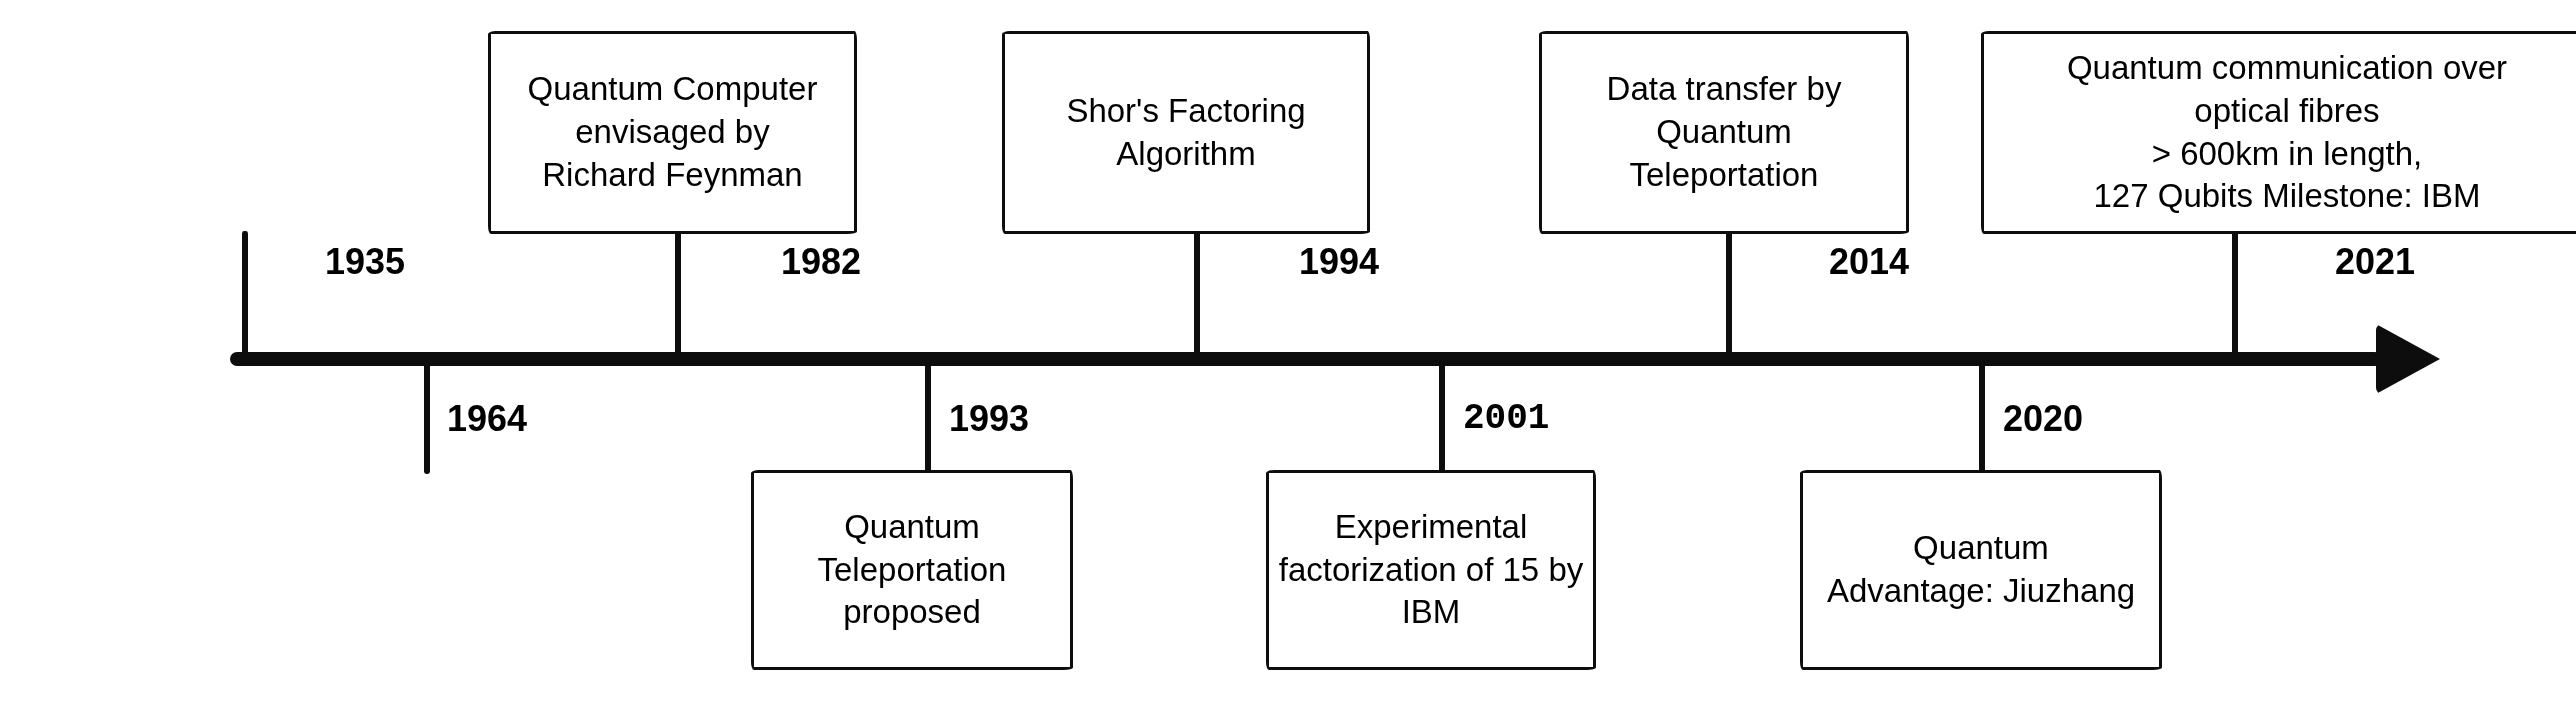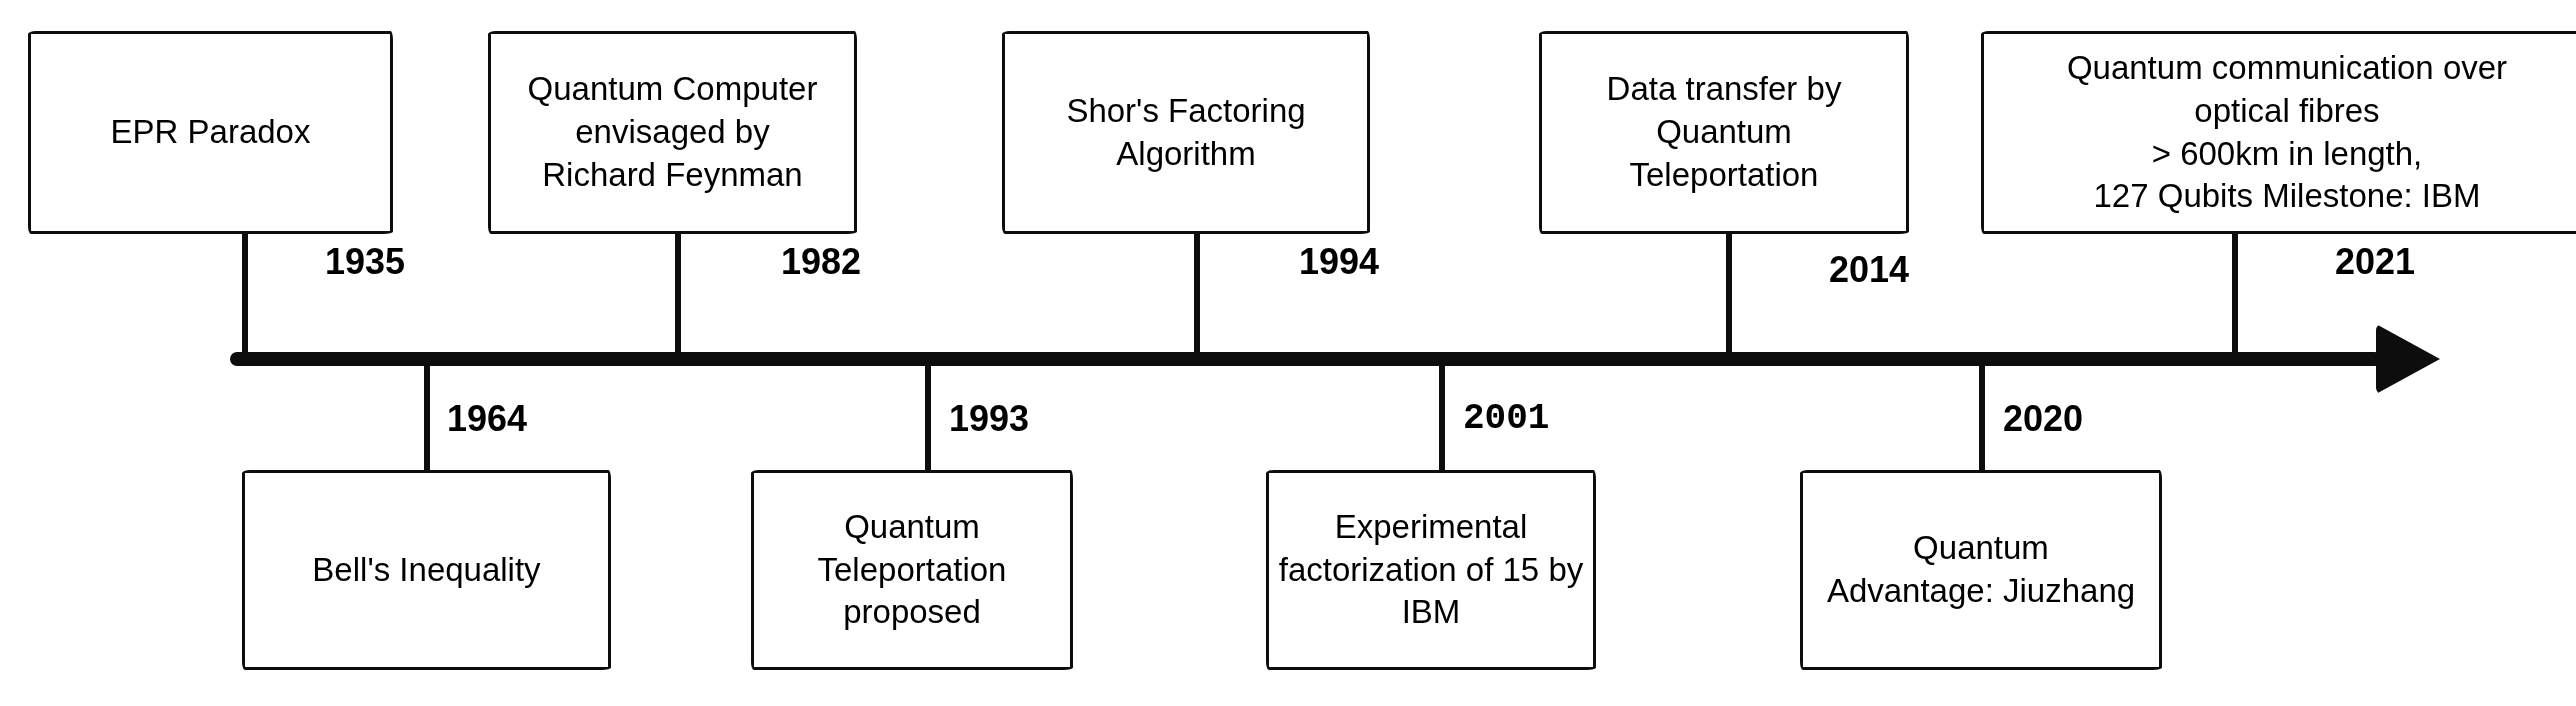--- a/index.html
+++ b/index.html
@@ -100,21 +100,21 @@
     font-size: 36px;
     color: #000000;
     white-space: nowrap;
   }
   .year.top    { top: 241px; }
   .year.bottom { top: 398px; }
 
   #year-1935 { left: 325px; }
   #year-1982 { left: 781px; }
   #year-1994 { left: 1299px; }
-  #year-2014 { left: 1829px; margin-top: 8px; }
+  #year-2014 { left: 1829px; }
   #year-2021 { left: 2335px; }
 
   #year-1964 { left: 447px; text-align: center; }
   #year-1993 { left: 949px; }
   #year-2001 { left: 1463px; font-family: Liberation Mono, monospace; }
   #year-2020 { left: 2003px; }
 </style>
 </head>
 <body>
 
@@ -127,23 +127,20 @@
   <div class="conn top" id="conn-1982"></div>
   <div class="conn top" id="conn-1994"></div>
   <div class="conn top" id="conn-2014"></div>
   <div class="conn top" id="conn-2021"></div>
 
   <div class="conn bottom" id="conn-1964"></div>
   <div class="conn bottom" id="conn-1993"></div>
   <div class="conn bottom" id="conn-2001"></div>
   <div class="conn bottom" id="conn-2020"></div>
 
-  <div class="box top" id="box-1935">
-    <span class="lbl">EPR Paradox</span>
-  </div>
   <div class="box top" id="box-1982">
     <span class="lbl">Quantum Computer
 envisaged by
 Richard Feynman</span>
   </div>
   <div class="box top" id="box-1994">
     <span class="lbl">Shor's Factoring
 Algorithm</span>
   </div>
   <div class="box top" id="box-2014">
@@ -151,23 +148,20 @@
 Quantum
 Teleportation</span>
   </div>
   <div class="box top" id="box-2021">
     <span class="lbl">Quantum communication over
 optical fibres
 &gt; 600km in length,</span>
     <span class="lbl-bold">127 Qubits Milestone: IBM</span>
   </div>
 
-  <div class="box bottom" id="box-1964">
-    <span class="lbl">Bell's Inequality</span>
-  </div>
   <div class="box bottom" id="box-1993">
     <span class="lbl">Quantum
 Teleportation
 proposed</span>
   </div>
   <div class="box bottom" id="box-2001">
     <span class="lbl">Experimental
 factorization of 15 by
 IBM</span>
   </div>

